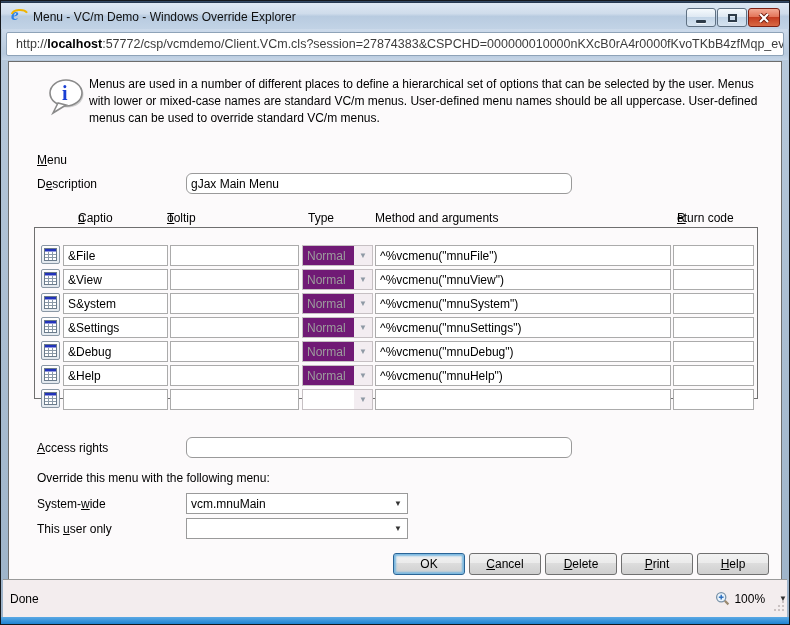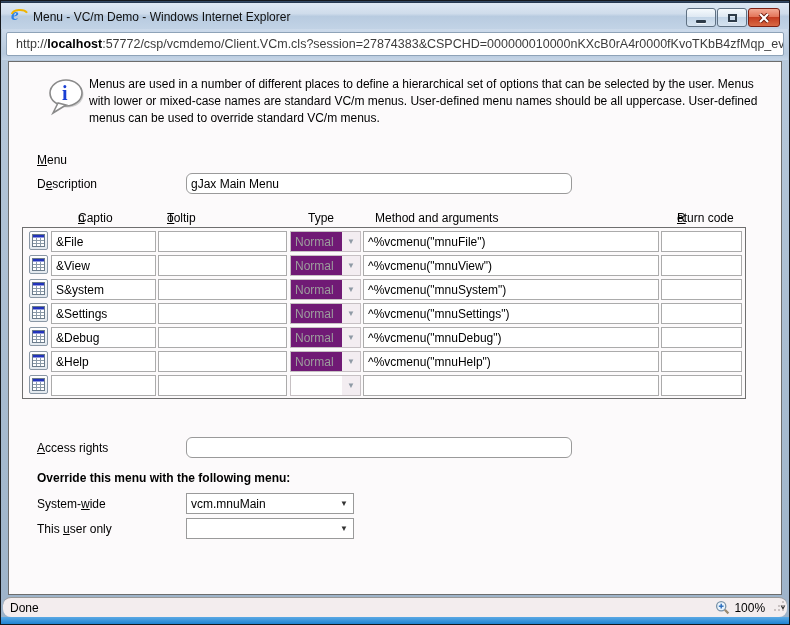--- a/index.html
+++ b/index.html
@@ -35,69 +35,69 @@
   .mn{text-decoration:underline;text-underline-offset:1px;}
   input.tf{position:absolute;height:21px;border:1px solid #9a9a9a;background:#fff;
     font:12px "Liberation Sans",sans-serif;padding:1px 4px;color:#000;}
   
   .f-menu{left:177px;width:146px;}
   .f-wide{left:177px;width:386px;border-radius:6px;}
   
   .hdrs{position:absolute;top:149px;left:25px;width:724px;height:15px;}
   .hdrs span{position:absolute;white-space:nowrap;}
   
-  .grid{position:absolute;top:165px;left:13px;width:724px;height:172px;
-    border:1px solid #6f6f6f;background:#fcfafb;padding-top:2px;}
+  .grid{position:absolute;top:165px;left:25px;width:724px;height:172px;
+    border:1px solid #6f6f6f;background:#fcfafb;padding-top:16px;}
   .trow{position:relative;height:24px;}
   .rowbtn{position:absolute;left:6px;top:1px;width:19px;height:19px;border:1px solid #8a97a5;
     border-radius:2px;background:linear-gradient(#ffffff,#e2e8ee);padding:0;display:flex;
     align-items:center;justify-content:center;cursor:default;}
   .trow input{position:absolute;top:1px;height:21px;border:1px solid #ababab;background:#fff;
     font:12px "Liberation Sans",sans-serif;padding:1px 4px;}
   .c-cap{left:28px;width:105px;}
   .c-tip{left:135px;width:129px;}
   .c-met{left:340px;width:296px;}
   .c-ret{left:638px;width:81px;}
   .ddl{position:absolute;display:flex;align-items:center;border:1px solid #9a9a9a;background:#fff;
     height:21px;padding-left:4px;font-size:12px;}
   .ddl .arr{margin-left:auto;font-size:8px;color:#333;padding:0 5px;}
   .ddl-type{left:267px;top:1px;width:71px;border-color:#c6c0c3;}
   .ddl-type.dis{color:#9d9d9d;background:#701a75;}
   .ddl-type .arr{color:#8f9aa5;background:#f3edf1;align-self:stretch;display:flex;align-items:center;}
-  .ddl-form{left:177px;width:168px;}
-  .ovr{font-weight:bold;}
+  .ddl-form{left:177px;width:222px;}
+  .ovr{font-weight:normal;}
   
   .btnrow{position:absolute;top:491px;right:12px;display:flex;gap:4px;}
   .btn{width:72px;height:22px;border:1px solid #707070;border-radius:3px;
     background:linear-gradient(#f2f2f2,#ebebeb 45%,#dddddd 46%,#cfcfcf);
     font:12px "Liberation Sans",sans-serif;color:#000;cursor:default;}
   .btn.default{border:1px solid #2a6496;box-shadow:inset 0 0 2px 2px #7ab8e0;}
   
-  .statusbar{position:absolute;left:2px;right:2px;bottom:7px;height:20px;background:#f3edee;
-    border-top:1px solid #9a9a9a;display:flex;align-items:center;font-size:12px;color:#000;border-radius:8px;}
+  .statusbar{position:absolute;left:2px;right:2px;bottom:7px;height:38px;background:#f3edee;
+    border-top:1px solid #9a9a9a;display:flex;align-items:center;font-size:12px;color:#000;}
   .status-text{margin-left:7px;}
   .zoomctl{margin-left:auto;display:flex;align-items:center;gap:4px;}
   .zoomctl .arr{font-size:8px;color:#333;margin-left:10px;}
   .grip{position:absolute;right:2px;bottom:2px;}
   .bottomframe{position:absolute;left:0;right:0;bottom:0;height:7px;
     background:linear-gradient(#5aa9e4,#1f83d2);}
 </style>
 </head>
 <body>
 
 <div class="window">
 
   <div class="titlebar">
     <span class="ie-ico">
       <svg width="18" height="18" viewBox="0 0 20 20">
         <text x="1" y="16" font-size="19" font-style="italic" font-weight="bold" fill="#2e83e8" font-family="Liberation Serif,serif">e</text>
         <path d="M2 9 A 9 5.5 0 0 1 19 7.5" stroke="#f0b400" stroke-width="2.2" fill="none"></path>
       </svg>
     </span>
-    <span class="title-text">Menu - VC/m Demo - Windows Internet Explorer</span>
+    <span class="title-text">Menu - VC/m Demo - Windows Override Explorer</span>
     <span class="winbtns">
       <button class="wbtn">
           <span class="glyph-min"></span>
         </button>
       <button class="wbtn">
           <span class="glyph-max"></span>
         </button>
       <button class="wbtn close">
         <svg width="12" height="10" viewBox="0 0 12 10">
           <line x1="2" y1="1" x2="10" y2="9" stroke="#6e1c0e" stroke-width="4"></line>
@@ -315,20 +315,27 @@
         <span>vcm.mnuMain</span>
         <span class="arr">▼</span>
       </div>
 
     <span class="lbl" style="top:460px;"><span>This </span><span class="mn">u</span><span>ser only</span></span>
     <div class="ddl ddl-form" style="top:456px;">
         <span></span>
         <span class="arr">▼</span>
       </div>
 
+    <div class="btnrow">
+      <button class="btn default"><span>OK</span></button>
+      <button class="btn"><span class="mn">C</span><span>ancel</span></button>
+      <button class="btn"><span class="mn">D</span><span>elete</span></button>
+      <button class="btn"><span class="mn">P</span><span>rint</span></button>
+      <button class="btn"><span class="mn">H</span><span>elp</span></button>
+    </div>
 
   </div>
 
   <div class="statusbar">
     <span class="status-text">Done</span>
     <span class="zoomctl">
       <svg width="15" height="15" viewBox="0 0 15 15">
         <circle cx="6.2" cy="6.2" r="4.6" fill="#eaf4fc" stroke="#7a93a8" stroke-width="1.3"></circle>
         <line x1="3.8" y1="6.2" x2="8.6" y2="6.2" stroke="#2a6dbd" stroke-width="1.4"></line>
         <line x1="6.2" y1="3.8" x2="6.2" y2="8.6" stroke="#2a6dbd" stroke-width="1.4"></line>

